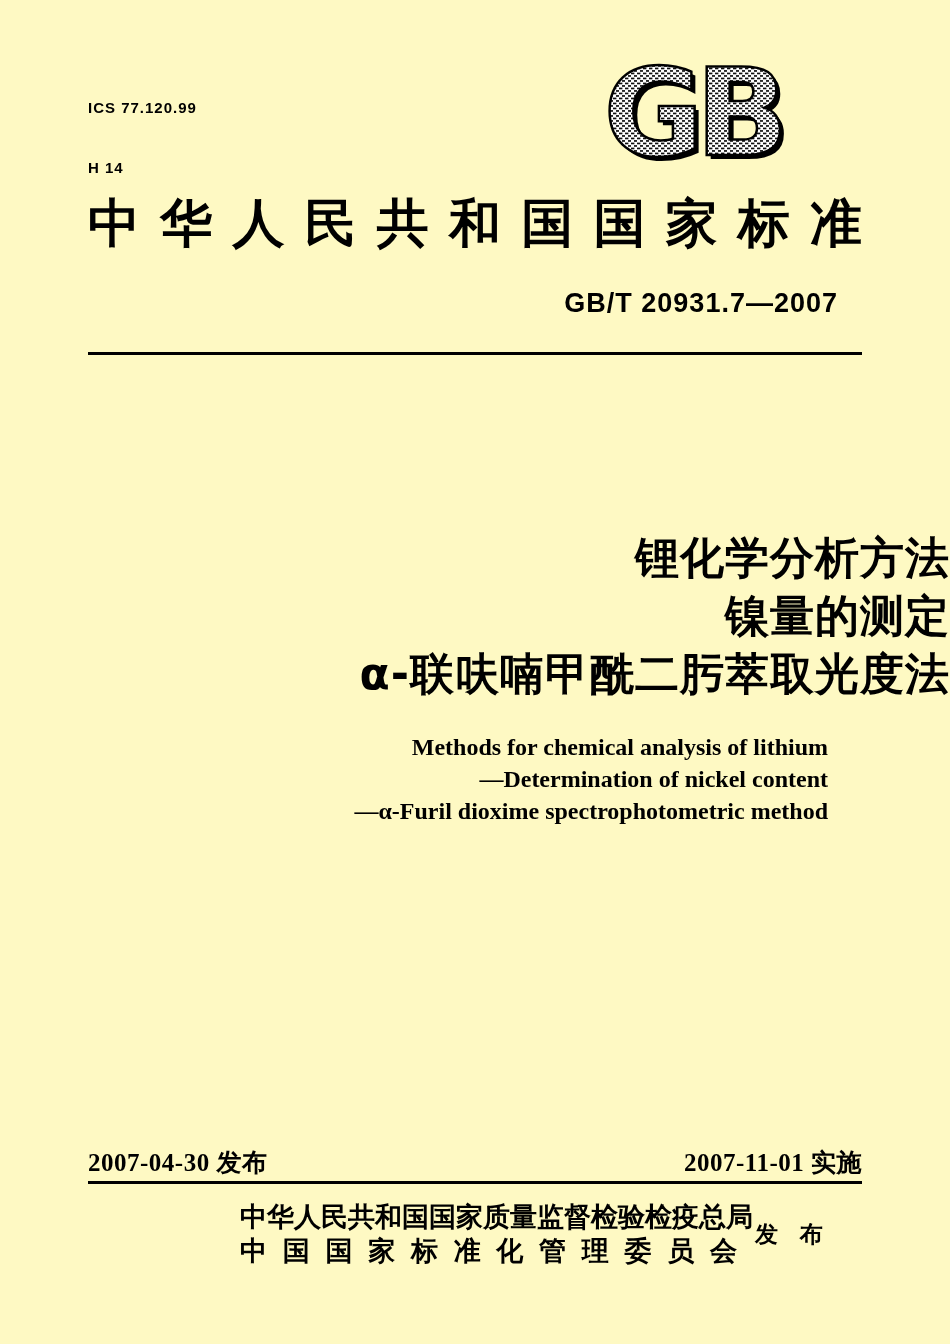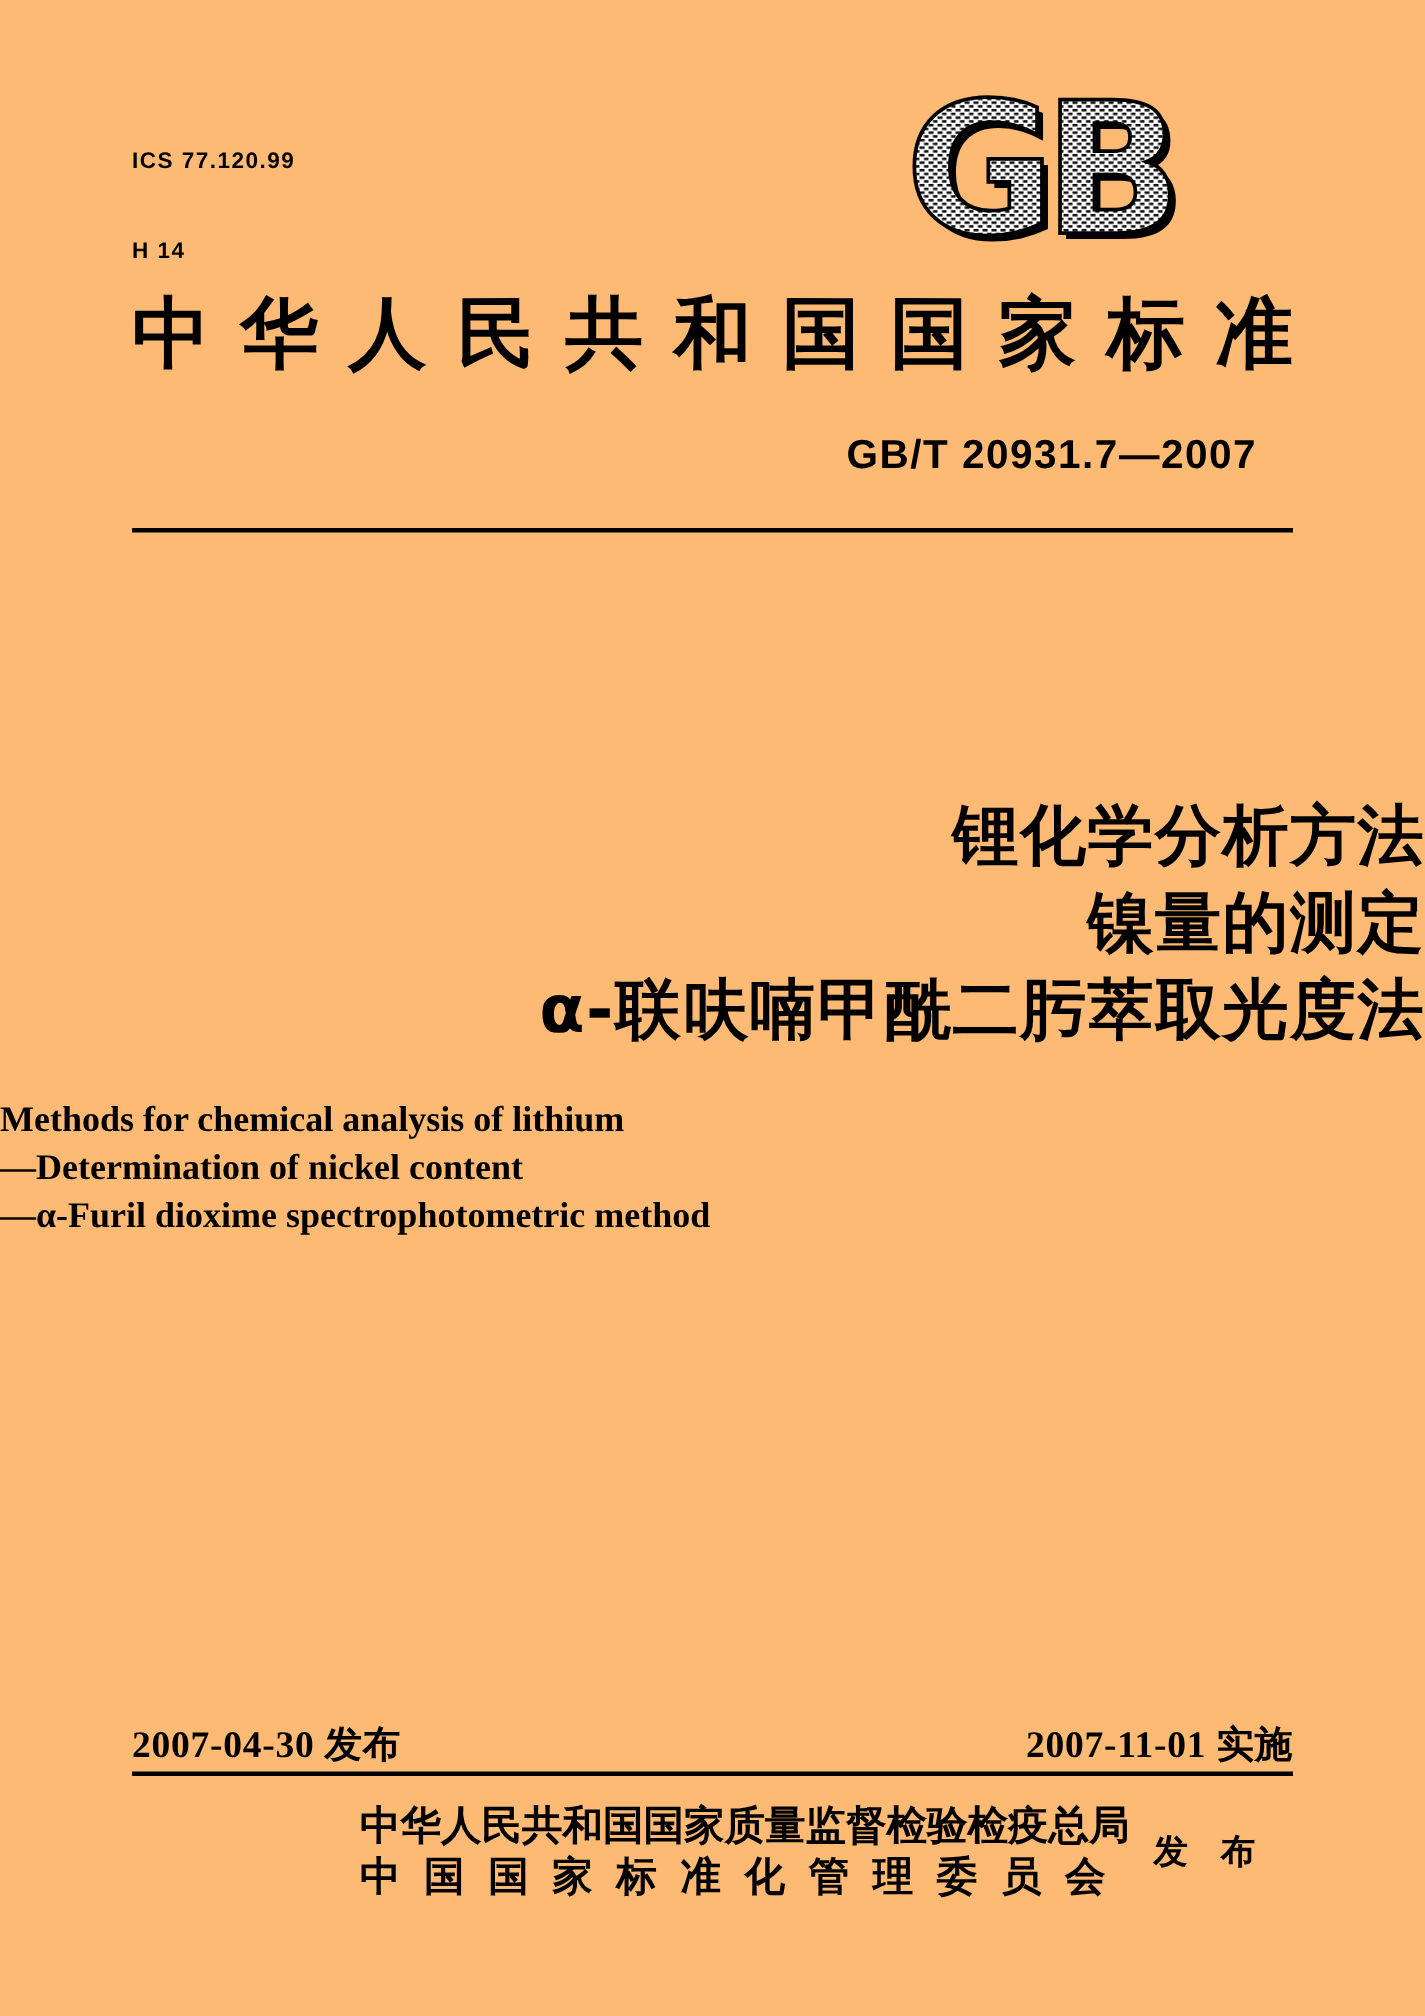--- a/index.html
+++ b/index.html
@@ -4,21 +4,21 @@
 <style>
   * { margin: 0; padding: 0; box-sizing: border-box; }
   html, body { background: #e8e8e8; }
   body { font-family: "Liberation Sans", sans-serif; }
 
   .page {
     position: relative;
     width: 950px;
     height: 1344px;
     margin: 0 auto;
-    background: #fdba74;
+    background: #fef9c3;
     color: #000;
     overflow: hidden;
   }
 
   
   .ics-block {
     position: absolute;
     left: 88px;
     top: 58px;
     font-family: "Liberation Sans", sans-serif;
@@ -89,21 +89,21 @@
     line-height: 58px;
     letter-spacing: 1px;
   }
 
   
   .title-en {
     position: absolute;
     left: 0;
     top: 731px;
     width: 828px;
-    text-align: left;
+    text-align: right;
     font-family: "Liberation Serif", serif;
     font-weight: bold;
     font-size: 24px;
     line-height: 32px;
   }
 
   
   .dates-row {
     position: absolute;
     left: 88px;
@@ -132,21 +132,21 @@
     font-size: 27px;
     line-height: 34px;
     margin-left: 44px;
   }
   .issuer-lines > div {
     text-align: justify;
     text-align-last: justify;
     white-space: nowrap;
   }
   .publish-label {
-    margin-left: 32px;
+    margin-left: 18px;
     font-family: "Liberation Serif", serif;
     font-weight: bold;
     font-size: 23px;
     letter-spacing: 8px;
     white-space: nowrap;
   }
 </style>
 </head>
 <body>
 

